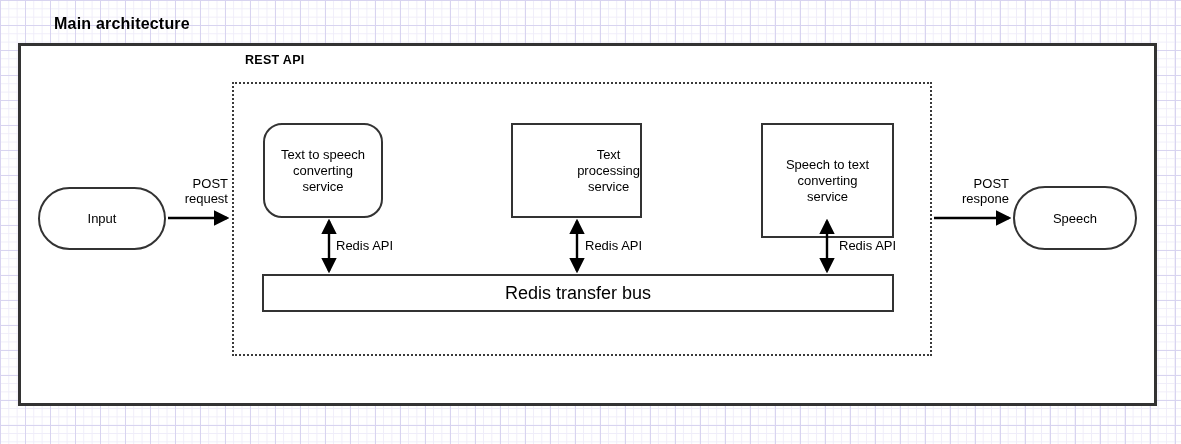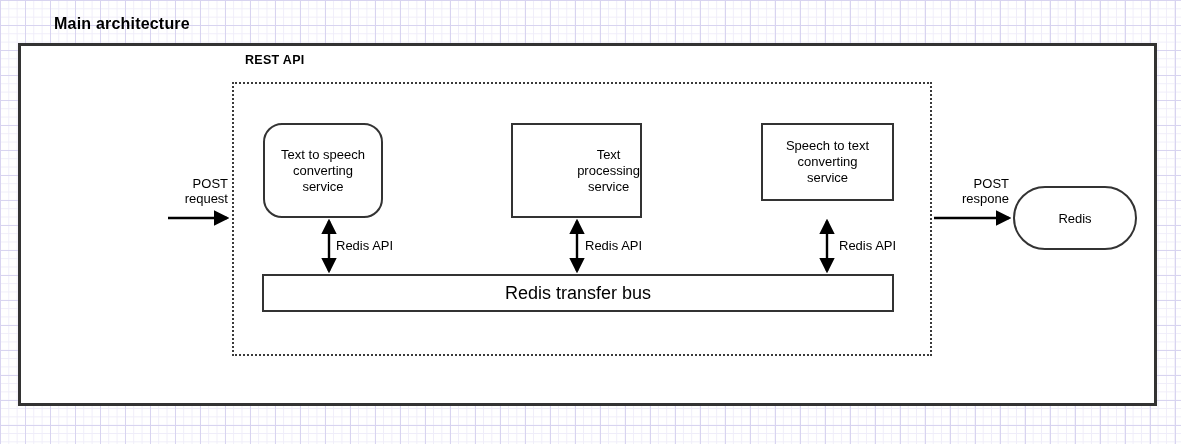--- a/index.html
+++ b/index.html
@@ -60,21 +60,21 @@
     border: 2.5px solid #333333;
     display: flex;
     align-items: center;
     justify-content: center;
     text-align: center;
     font-size: 13px;
     line-height: 16px;
   }
   .box-tts  { left: 263px; top: 123px; width: 120px; height: 95px; border-radius: 19px; }
   .box-proc { left: 511px; top: 123px; width: 131px; height: 95px; justify-content: flex-end; }
-  .box-stt  { left: 761px; top: 123px; width: 133px; height: 78px; align-items: center; }
+  .box-stt  { left: 761px; top: 123px; width: 133px; height: 115px; align-items: center; }
 
   .bus-box {
     position: absolute;
     left: 262px; top: 274px;
     width: 632px; height: 38px;
     background: #ffffff;
     border: 2.5px solid #333333;
     display: flex;
     align-items: center;
     justify-content: center;
@@ -145,23 +145,26 @@
   <div class="service-box box-stt">
     <span class="pre">Speech to text
 converting
 service</span>
   </div>
 
   <div class="bus-box">
     <span>Redis transfer bus</span>
   </div>
 
+  <div class="stadium stadium-input">
+    <span>Input</span>
+  </div>
 
   <div class="stadium stadium-output">
-    <span>Redis</span>
+    <span>Speech</span>
   </div>
 
   <div class="edge-label center pre lbl-post-request">POST
 request</div>
   <div class="edge-label center pre lbl-post-respone">POST
 respone</div>
   <div class="edge-label lbl-redis-1">Redis API</div>
   <div class="edge-label lbl-redis-2">Redis API</div>
   <div class="edge-label lbl-redis-3">Redis API</div>
 

